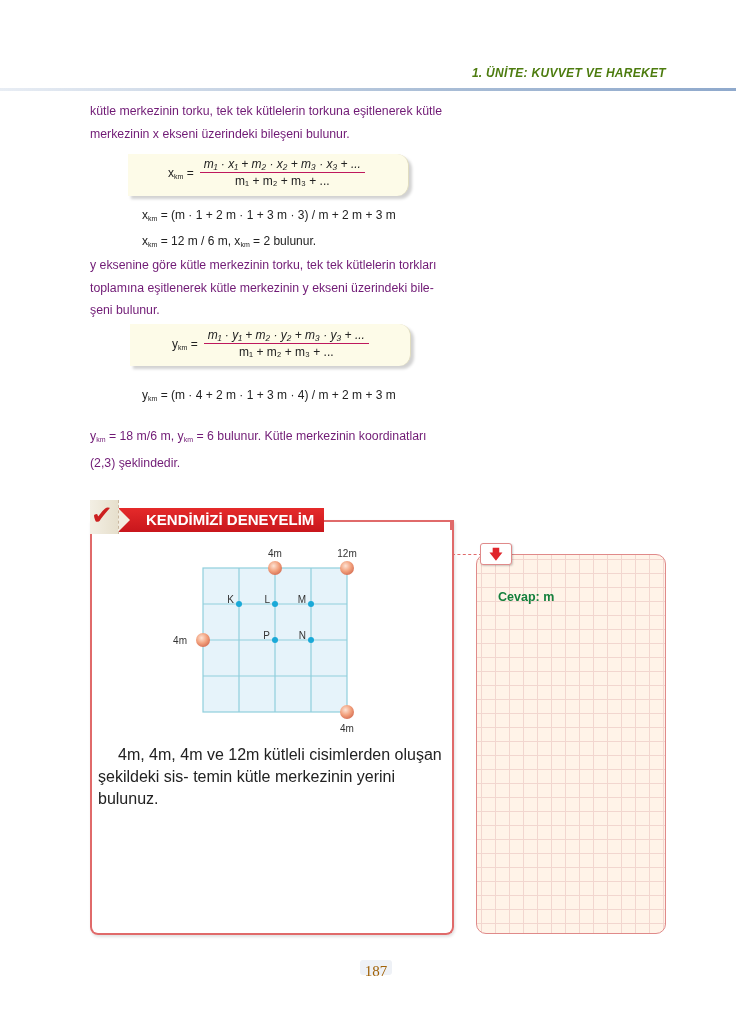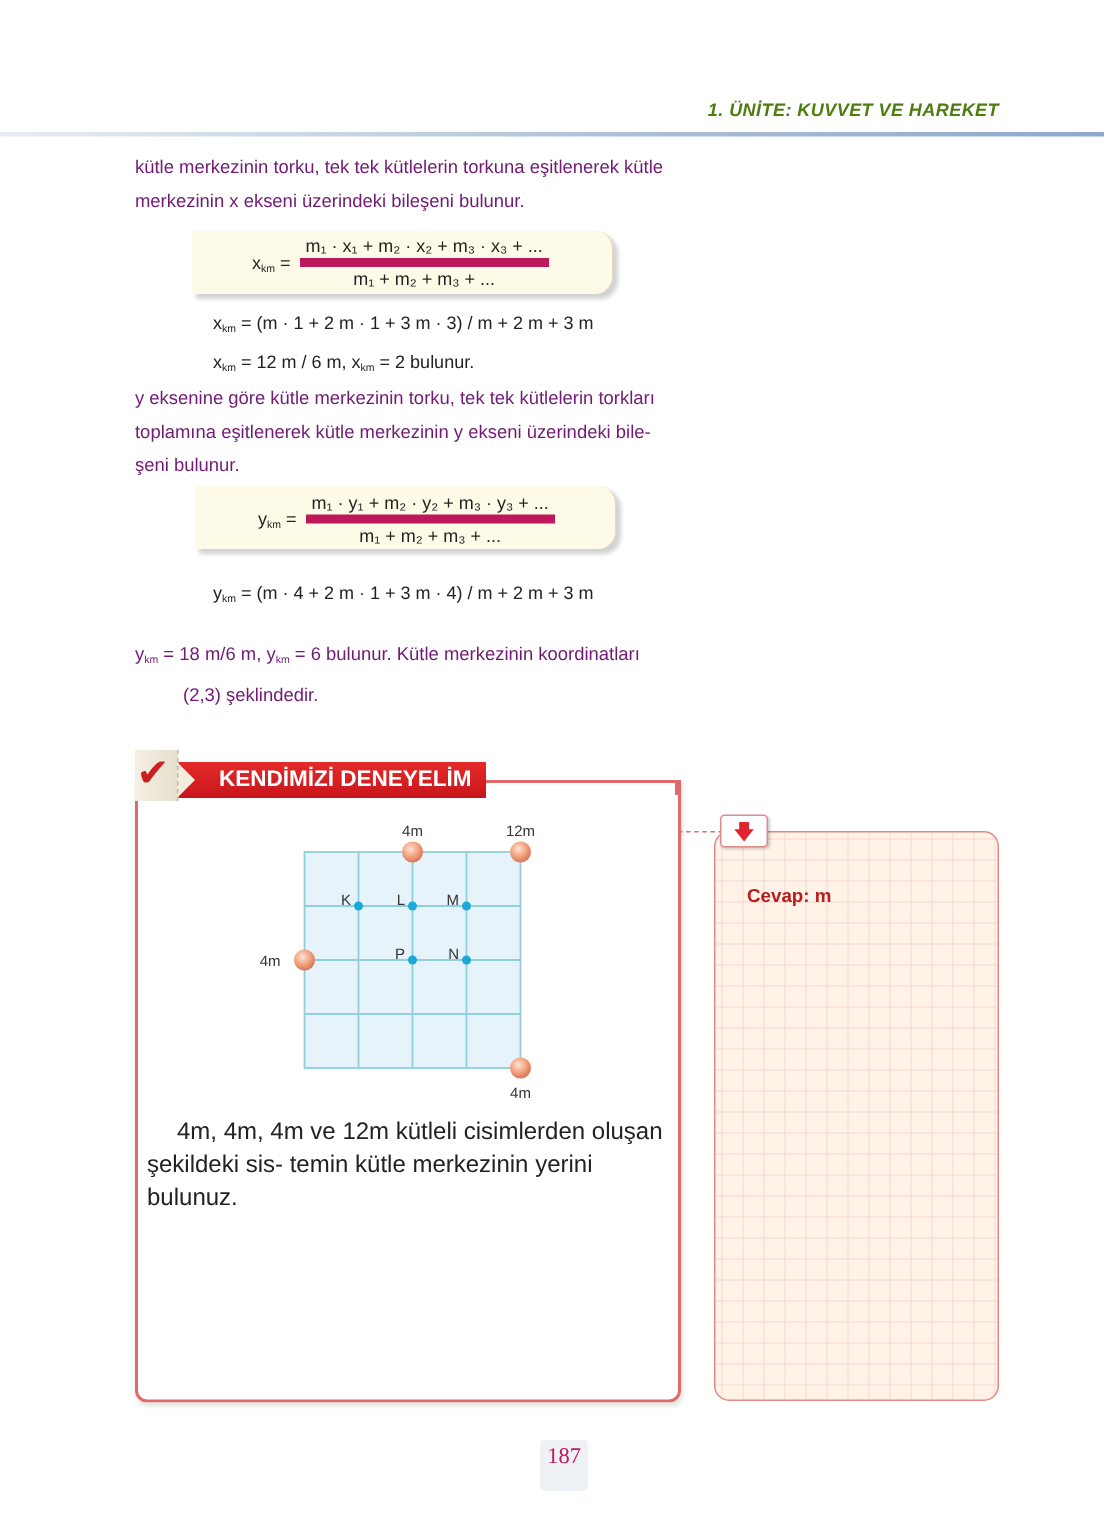--- a/index.html
+++ b/index.html
@@ -7,21 +7,21 @@
          font-family:"Liberation Sans", sans-serif; color:#222; }
   .header-title { position:absolute; right:70px; top:66px; font-size:12px; font-style:italic; font-weight:bold;
                   color:#4d7c0f; letter-spacing:0.3px; }
   .header-rule { position:absolute; left:0; top:88px; width:736px; height:3px;
                  background:linear-gradient(to right,#e8edf4,#a9bdd6 60%,#8fa9cc); }
   .para { position:absolute; left:90px; width:360px; font-size:12.3px; line-height:22.5px; color:#701a75; }
   .formula-box { position:absolute; background:#fdfbe8; border-radius:0 12px 12px 0;
                  box-shadow:3px 3px 3px rgba(0,0,0,0.18); border-right:1px solid #e0dcc0; }
   .formula { position:absolute; display:flex; align-items:center; font-size:12px; color:#222; }
   .frac { display:inline-flex; flex-direction:column; align-items:center; margin-left:6px; }
-  .frac .num { border-bottom:6px solid #be185d; padding:0 4px 1px; }
+  .frac .num { border-bottom:1px solid #be185d; padding:0 4px 1px;font-style:italic; }
   .frac .den { padding-top:1px; }
   .eqline { position:absolute; font-size:12px; color:#222; white-space:nowrap; }
   sub { font-size:7px; vertical-align:-2px; }
 
   .ex-box { position:absolute; left:90px; top:520px; width:360px; height:413px;
             border:2px solid #e06a6a; border-radius:0 0 8px 8px; border-top:none;
             box-shadow:1px 2px 3px rgba(0,0,0,0.12); }
   .ex-top-line { position:absolute; left:320px; top:520px; width:132px; height:2px; background:#e06a6a; }
   .ex-top-right { position:absolute; left:450px; top:520px; width:2px; height:10px; background:#e06a6a; }
   .ex-banner { position:absolute; left:118px; top:508px; width:206px; height:24px;
@@ -36,24 +36,24 @@
   .diagram { position:absolute; left:160px; top:540px; width:220px; height:200px; }
   .ex-text { position:absolute; left:98px; top:744px; width:346px; font-size:16px; line-height:22px; color:#222; }
 
   .answer-box { position:absolute; left:476px; top:554px; width:188px; height:378px;
                 border:1.5px solid #e08a8a; border-radius:10px; background-color:#fff3e8;
                 background-image:linear-gradient(#f2d6cf 1px, transparent 1px), linear-gradient(90deg,#f2d6cf 1px, transparent 1px);
                 background-size:14px 14px; background-position:4px 4px; }
   .answer-dash { position:absolute; left:452px; top:554px; width:30px; height:0; border-top:1.5px dashed #e06a6a; }
   .answer-tag { position:absolute; left:480px; top:543px; width:30px; height:20px; background:#fff; border:1.5px solid #e08a8a;
                 border-radius:3px; box-shadow:1px 1px 2px rgba(0,0,0,0.2); text-align:center; color:#e0262c; font-size:14px; line-height:20px; }
-  .answer-label { position:absolute; left:498px; top:590px; color:#b91c1c; font-weight:bold; font-size:12.5px; }
+  .answer-label { position:absolute; left:498px; top:590px; color:#15803d; font-weight:bold; font-size:12.5px; }
 
-  .page-num-box { position:absolute; left:360px; top:960px; width:32px; height:34px; background:#eef1f6; border-radius:3px;
-                  font-family:"Liberation Serif", serif; font-size:15px; color:#be185d; text-align:center; line-height:22px; }
+  .page-num-box { position:absolute; left:360px; top:960px; width:32px; height:15px; background:#eef1f6; border-radius:3px;
+                  font-family:"Liberation Serif", serif; font-size:15px; color:#a16207; text-align:center; line-height:22px; }
 </style>
 </head>
 <body>
 
 <div class="header-title">1. ÜNİTE:  KUVVET VE HAREKET</div>
 <div class="header-rule"></div>
 
 <div class="para" style="top:100px;">kütle merkezinin torku, tek tek kütlelerin torkuna eşitlenerek kütle merkezinin x ekseni üzerindeki bileşeni bulunur.</div>
 
 <div class="formula-box" style="left:128px;top:154px;width:280px;height:42px;"></div>
@@ -83,21 +83,21 @@
     </span>
 </div>
 
 <div class="eqline" style="left:142px;top:388px;">
   <span>y</span><sub>km</sub><span> = (m · 4 + 2 m · 1 + 3 m · 4) / m + 2 m + 3 m</span>
 </div>
 
 <div class="para" style="top:425px;width:370px;">
   <span>y</span><sub>km</sub><span> = 18 m/6 m,  y</span><sub>km</sub><span> = 6  bulunur. Kütle merkezinin koordinatları</span>
 </div>
-<div class="para" style="top:452px;margin-left:32px;">(2,3) şeklindedir.</div>
+<div class="para" style="top:452px;">(2,3) şeklindedir.</div>
 
 <div class="ex-box"></div>
 <div class="ex-top-line"></div>
 <div class="ex-top-right"></div>
 <div class="ex-banner">KENDİMİZİ DENEYELİM 30</div>
 <div class="ex-banner-notch"></div>
 <div class="ex-check-tab"></div>
 <div class="ex-check">✔</div>
 
 <svg class="diagram" viewBox="0 0 220 200" id="diagram">

